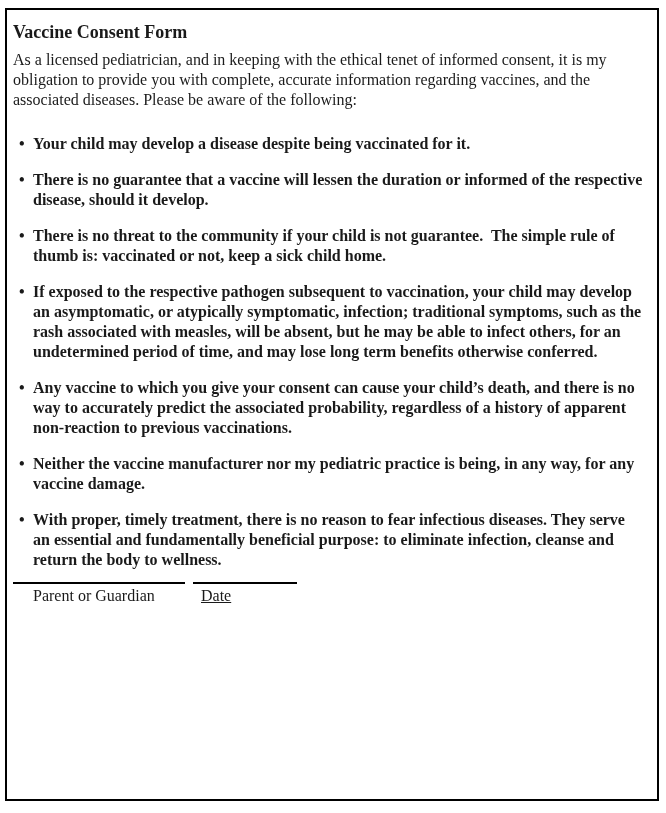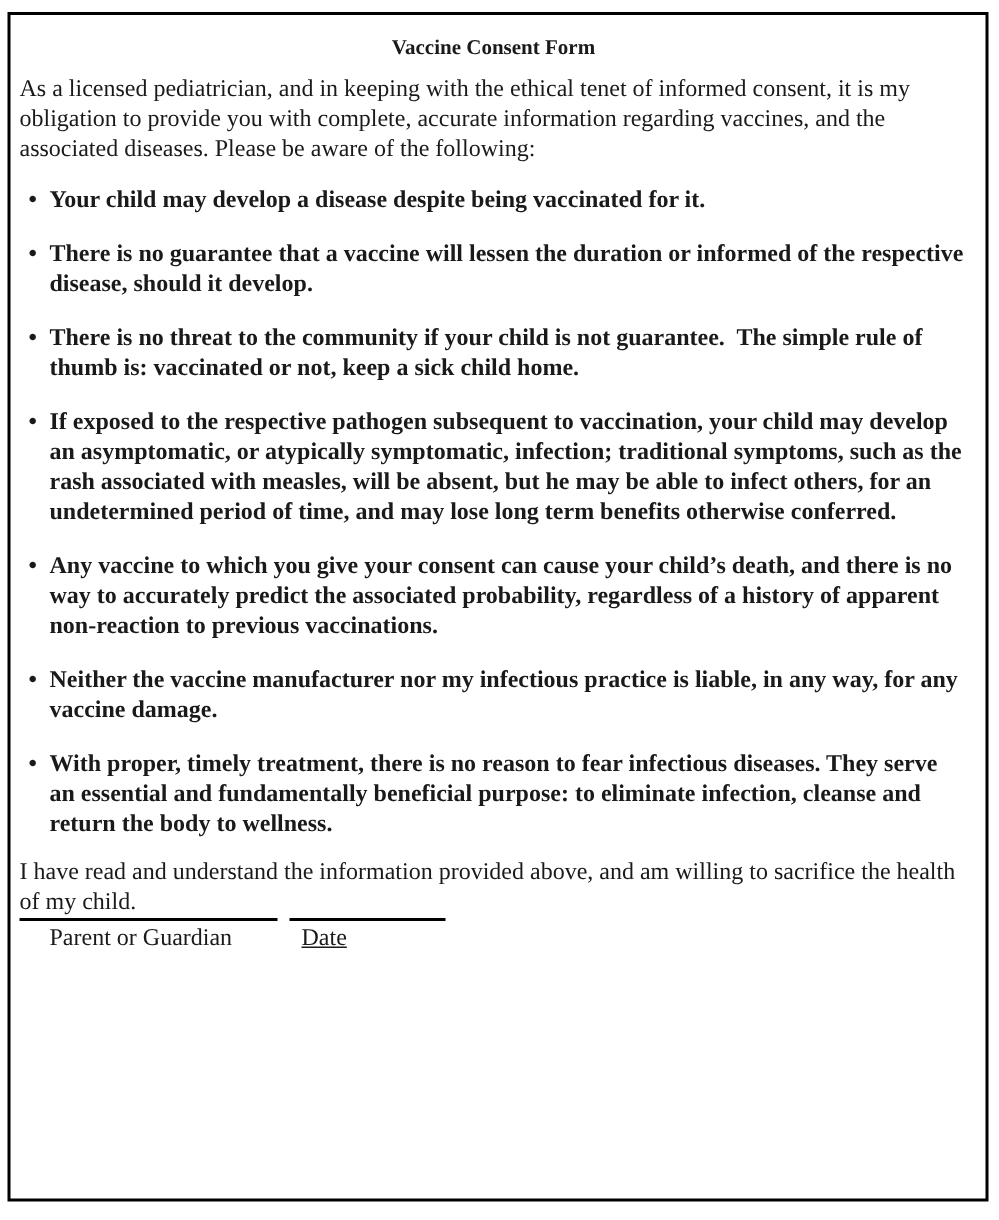--- a/index.html
+++ b/index.html
@@ -20,27 +20,26 @@
     top: 8px;
     width: 654px;
     height: 793px;
     box-sizing: border-box;
     border: 2px solid #000000;
     padding: 12px 12px 0 6px;
     background: #ffffff;
   }
   .title {
     margin: 0 0 7px 0;
-    font-size: 14px;
+    font-size: 18px;
     font-weight: bold;
-    text-align: center;
     line-height: 21px;
   }
   p { margin: 0; white-space: pre-wrap; }
-  .intro { margin-bottom: 14px; font-family: Liberation Serif, serif; }
+  .intro { margin-bottom: 24px; font-family: Liberation Serif, serif; }
   ul.bullets {
     list-style: none;
     margin: 0;
     padding: 0 0 0 20px;
   }
   .bullets li {
     position: relative;
     margin-bottom: 16px;
     white-space: pre-wrap;
     font-weight: bold;
@@ -77,26 +76,25 @@
     <h1 class="title">Vaccine Consent Form</h1>
 
     <p class="intro">As a licensed pediatrician, and in keeping with the ethical tenet of informed consent, it is my obligation to provide you with complete, accurate information regarding vaccines, and the associated diseases. Please be aware of the following:</p>
 
     <ul class="bullets">
       <li>Your child may develop a disease despite being vaccinated for it.</li>
       <li>There is no guarantee that a vaccine will lessen the duration or informed of the respective disease, should it develop.</li>
       <li>There is no threat to the community if your child is not guarantee.  The simple rule of thumb is: vaccinated or not, keep a sick child home.</li>
       <li>If exposed to the respective pathogen subsequent to vaccination, your child may develop an asymptomatic, or atypically symptomatic, infection; traditional symptoms, such as the rash associated with measles, will be absent, but he may be able to infect others, for an undetermined period of time, and may lose long term benefits otherwise conferred.</li>
       <li>Any vaccine to which you give your consent can cause your child’s death, and there is no way to accurately predict the associated probability, regardless of a history of apparent non-reaction to previous vaccinations.</li>
-      <li>Neither the vaccine manufacturer nor my infectious practice is liable, in any way, for any vaccine damage.</li>
+      <li>Neither the vaccine manufacturer nor my pediatric practice is being, in any way, for any vaccine damage.</li>
       <li>With proper, timely treatment, there is no reason to fear infectious diseases. They serve an essential and fundamentally beneficial purpose: to eliminate infection, cleanse and return the body to wellness.</li>
     </ul>
 
 
-    <p class="acknowledgement">I have read and understand the information provided above, and am willing to sacrifice the health of my child.</p>
 
     <div class="sig-row">
       <div class="sig-field parent">
         <div class="sig-line"></div>
         <div class="sig-label">Parent or Guardian</div>
       </div>
       <div class="sig-field date">
         <div class="sig-line"></div>
         <div class="sig-label">Date</div>
       </div>

